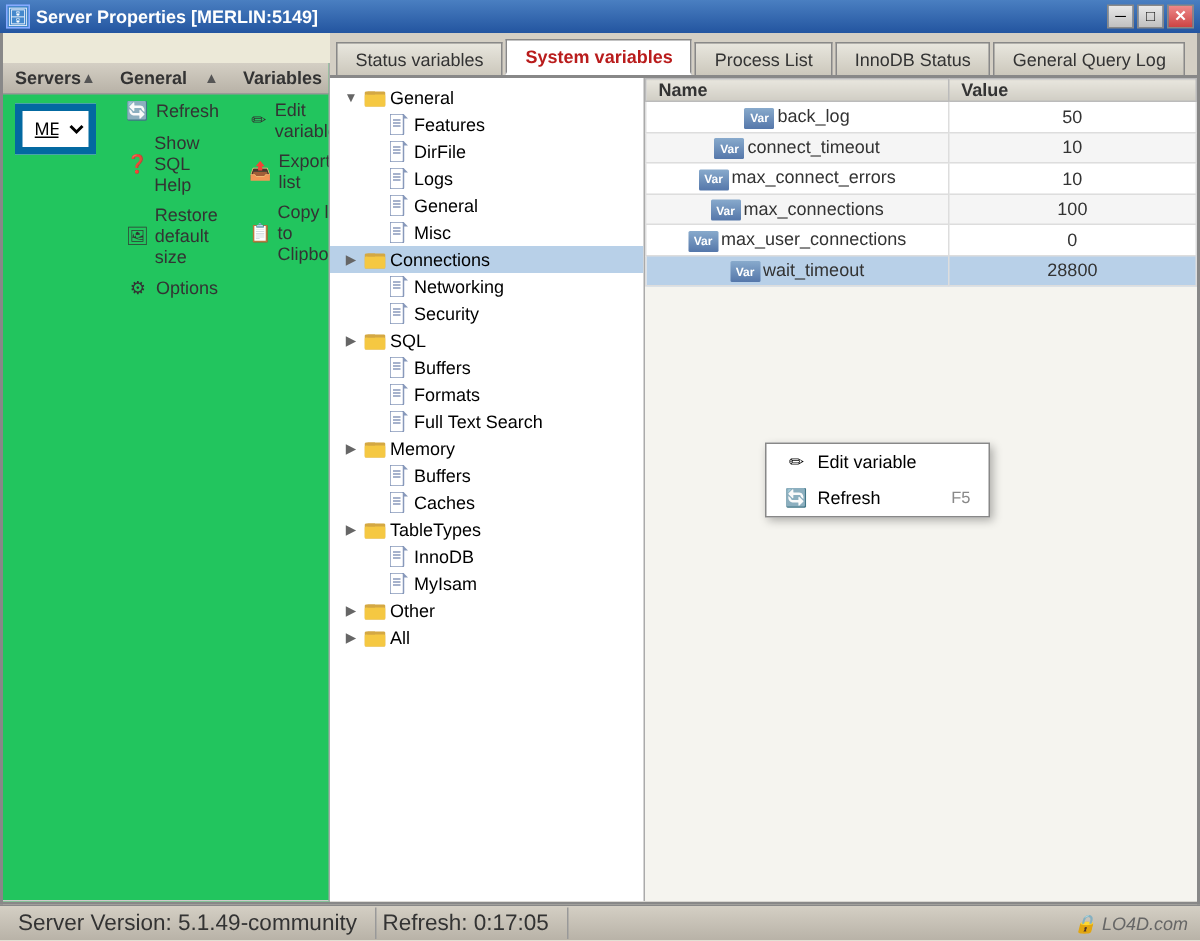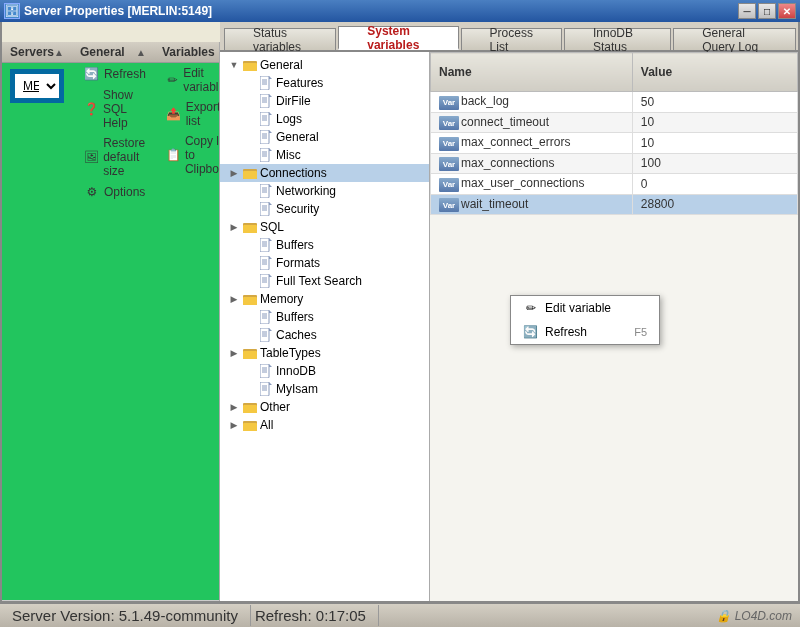--- a/index.html
+++ b/index.html
@@ -108,21 +108,21 @@
     .tab-bar {
       display: flex;
       align-items: flex-end;
       background: #d4cfc4;
       padding-top: 4px;
       border-bottom: 2px solid #888;
       padding-left: 4px;
     }
 
     .tab {
-      padding: 3px 28px;
+      padding: 3px 12px;
       border: 1px solid #888;
       border-bottom: none;
       background: linear-gradient(to bottom, #e8e6de, #ccc8bc);
       cursor: pointer;
       margin-right: 2px;
       color: #333;
       height: 22px;
       display: flex;
       align-items: center;
     }
@@ -177,29 +177,30 @@
     }
 
     .variables-table {
       width: 100%;
       border-collapse: collapse;
       background: white;
     }
     .variables-table th {
       background: linear-gradient(to bottom, #e8e6de, #d0cdc4);
       border: 1px solid #bbb;
-      padding: 12px 8px;
+      padding: 0 8px;
       text-align: left;
       font-weight: bold;
       color: #333;
     }
     .variables-table td {
       border: 1px solid #ddd;
       padding: 2px 8px;
       color: #333;
+      text-align: center;
     }
     .variables-table tr:nth-child(even) td { background: #f5f5f5; }
     .variables-table tr.selected td { background: #b8d0e8; }
 
     .var-icon {
       width: 20px; height: 14px;
       background: linear-gradient(to bottom, #88aacc, #5577aa);
       color: white;
       font-size: 8px;
       font-weight: bold;

